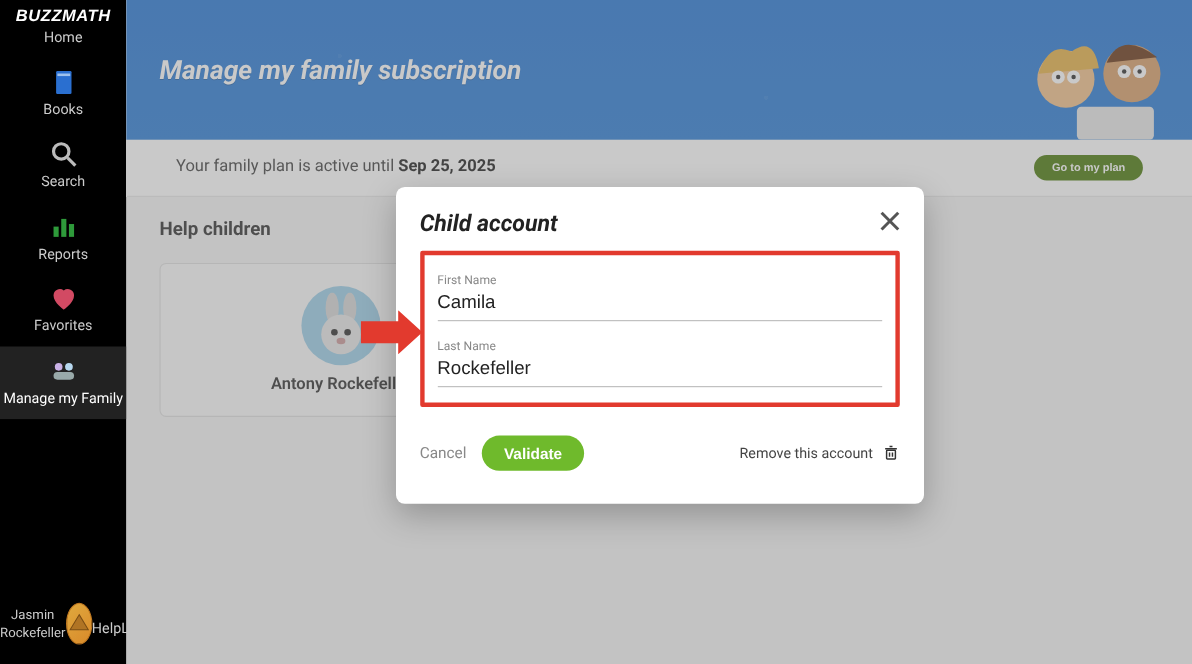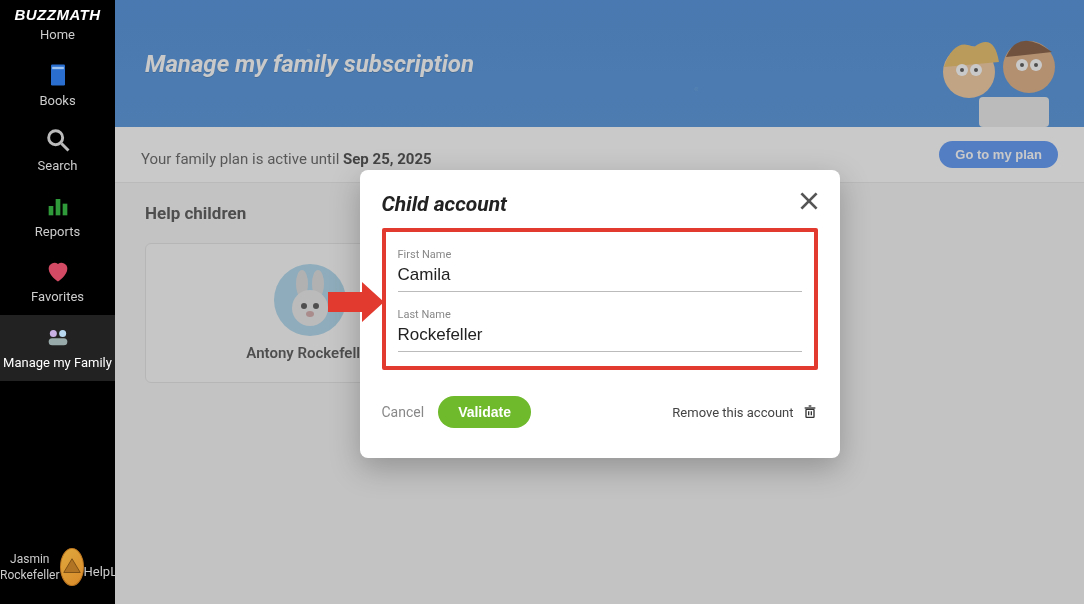--- a/index.html
+++ b/index.html
@@ -23,23 +23,23 @@
   
   .main { flex: 1; display: flex; flex-direction: column; background: #f5f5f5; position: relative; }
   .header { height: 127px; background: linear-gradient(#2b7ad6,#2f7fd6); color: #fff; display: flex; align-items: center; padding: 0 30px; position: relative; background-image:
      radial-gradient(circle at 20% 40%, rgba(255,255,255,0.05) 0 2px, transparent 2px),
      radial-gradient(circle at 60% 70%, rgba(255,255,255,0.05) 0 2px, transparent 2px),
      linear-gradient(#2b7ad6,#2f7fd6);
   }
   .header h1 { font-size: 24px; font-style: italic; font-weight: 700; text-shadow: 0 1px 0 rgba(0,0,0,0.2); }
   .header-illus { position: absolute; right: 10px; bottom: 0; width: 150px; height: 110px; }
 
-  .topbar { display: flex; align-items: flex-end; justify-content: space-between; padding: 14px 26px; background: #fff; border-bottom: 1px solid #e6e6e6; font-size: 15px; color: #444; }
+  .topbar { display: flex; align-items: flex-start; justify-content: space-between; padding: 14px 45px; background: #fff; border-bottom: 1px solid #e6e6e6; font-size: 15px; color: #444; }
   .topbar strong { color: #222; }
-  .go-plan { background: #3b82f6; color: #fff; border: none; border-radius: 16px; padding: 6px 16px; font-size: 13px; font-weight: 600; cursor: pointer; }
+  .go-plan { background: #4d7c0f; color: #fff; border: none; border-radius: 16px; padding: 6px 16px; font-size: 10px; font-weight: 600; cursor: pointer; }
 
   .content { padding: 20px 30px; }
   .section-title { font-size: 17px; font-weight: 700; color: #333; margin-bottom: 20px; }
   .children { display: flex; gap: 20px; }
   .child-card { width: 330px; height: 140px; border: 1px solid #e0e0e0; border-radius: 6px; background: #fafafa; display: flex; flex-direction: column; align-items: center; justify-content: center; font-size: 15px; font-weight: 600; color: #333; }
   .child-avatar { width: 72px; height: 72px; border-radius: 50%; margin-bottom: 8px; display: flex; align-items: center; justify-content: center; }
   .rabbit-bg { background: #9dcfe8; }
   .butterfly-bg { background: #b6e0ef; }
 
   

